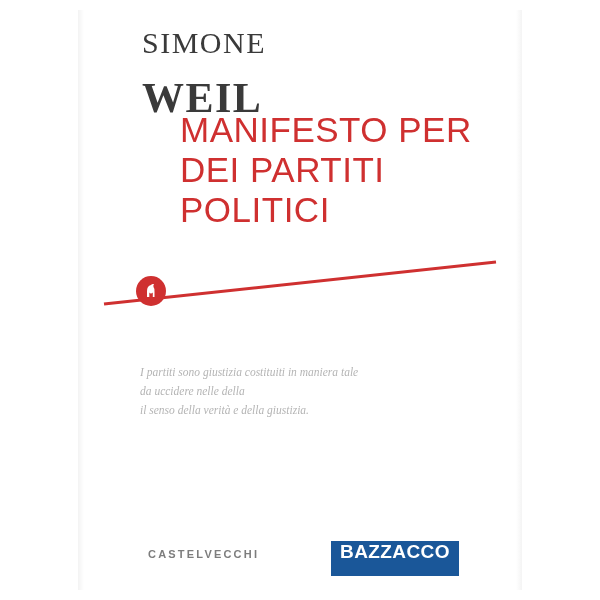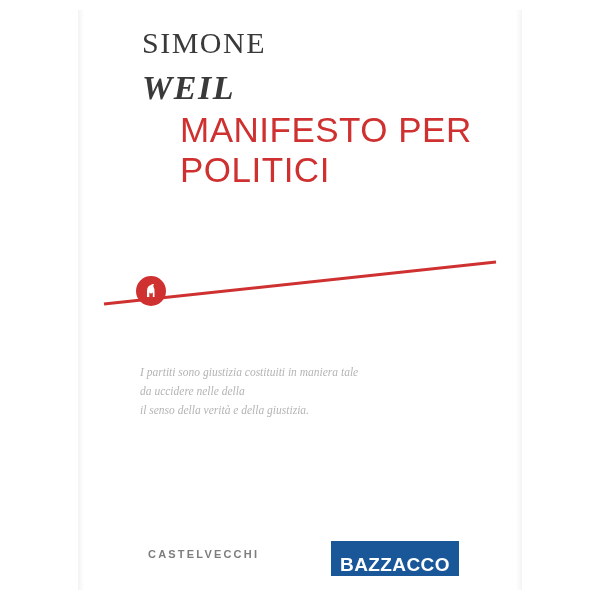--- a/index.html
+++ b/index.html
@@ -54,27 +54,26 @@
   .author-first {
     font-family: "Liberation Serif", serif;
     font-size: 30px;
     letter-spacing: 1.5px;
     color: #3a3a3a;
     font-weight: 400;
     display: block;
   }
   .author-last {
     font-family: "Liberation Serif", serif;
-    font-size: 34px;
+    font-size: 42px;
     letter-spacing: 1.5px;
     color: #3a3a3a;
     font-weight: 700;
     display: block;
-    margin-top: 13px;
-    font-style: italic;
+    margin-top: 19px;
   }
 
   .title {
     position: absolute;
     left: 140px;
     top: 110px;
     width: 330px;
     color: #cf3030;
     font-family: "Liberation Sans", sans-serif;
     font-weight: 400;
@@ -137,21 +136,21 @@
   }
 
   .seller-badge {
     position: absolute;
     left: 331px;
     top: 541px;
     width: 128px;
     height: 35px;
     background: #1a5799;
     display: flex;
-    align-items: flex-end;
+    align-items: flex-start;
     justify-content: center;
   }
   .seller-badge-text {
     color: #ffffff;
     font-family: "Liberation Sans", sans-serif;
     font-weight: 700;
     font-size: 19px;
     letter-spacing: 0.4px;
   }
 </style>
@@ -163,20 +162,21 @@
   <div class="page-edge-left"></div>
   <div class="page-edge-right"></div>
 
   <div class="author">
     <span class="author-first">SIMONE</span>
     <span class="author-last">WEIL</span>
   </div>
 
   <div class="title">
     <span>Manifesto per</span>
+    <span>dei partiti</span>
     <span>politici</span>
   </div>
 
   <div class="rule-wrap">
     <svg width="400" height="60" viewBox="0 0 400 60">
       <line x1="4" y1="46" x2="396" y2="4" stroke="#cf3030" stroke-width="3"></line>
     </svg>
   </div>
 
   <div class="logo-badge">

